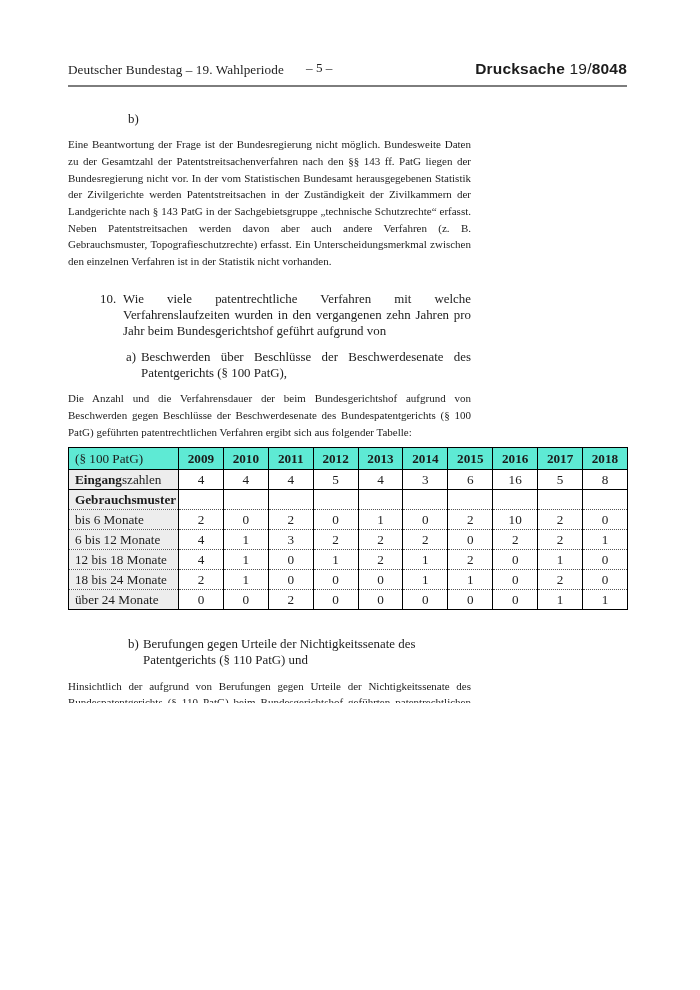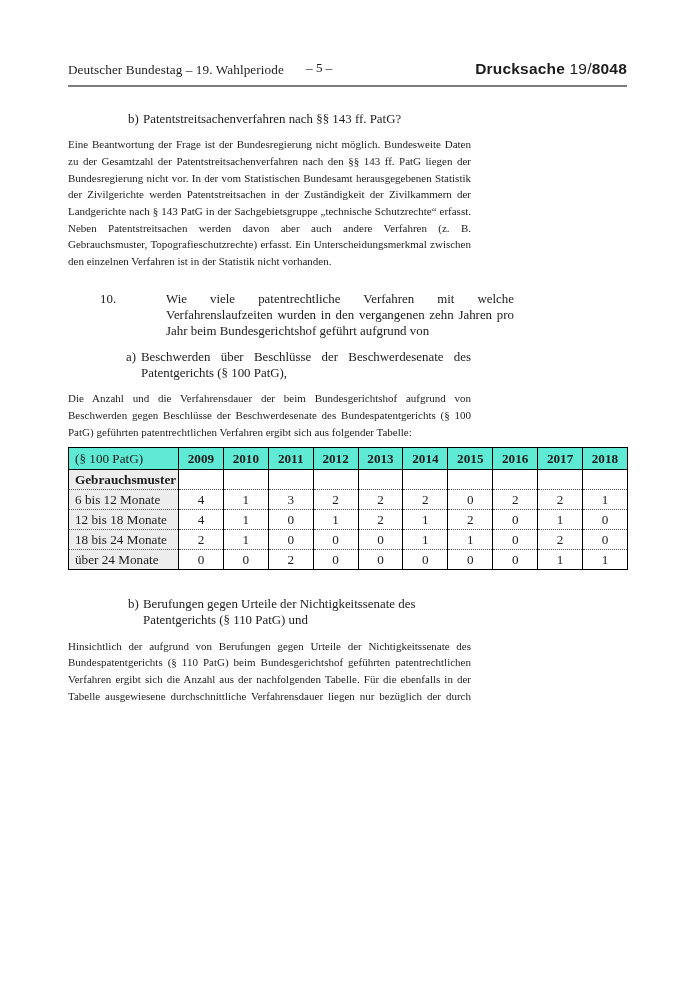--- a/index.html
+++ b/index.html
@@ -34,21 +34,21 @@
   .item .marker { flex:0 0 15px; }
   .item-b1 { margin-left:60px; margin-top:24px; }
   .item-b1 .txt { width:330px; }
   .para {
     width:403px;
     font-size:11px; line-height:16.7px;
     text-align:justify;
   }
   .para1 { margin-top:9px; }
   .question { display:flex; margin-left:32px; margin-top:21px;
-              font-size:12.9px; line-height:16.3px;gap:43px; }
+              font-size:12.9px; line-height:16.3px; }
   .question .marker { flex:0 0 23px; }
   .question .txt { width:348px; text-align:justify; }
   .item-a { margin-left:58px; margin-top:9px; }
   .item-a .txt { width:330px; text-align:justify; }
   .para2 { margin-top:9px; }
   .item-b2 { margin-left:60px; margin-top:26px; }
   .item-b2 .txt { width:332px; }
   .para3 { margin-top:9px; }
   
   table.ptable {
@@ -87,21 +87,20 @@
 <div class="page">
 
   <div class="hdr">
     <span class="hdr-left">Deutscher Bundestag – 19. Wahlperiode</span>
     <span class="hdr-center">– 5 –</span>
     <span class="hdr-right"><span>Drucksache</span>&nbsp;<span class="sess">19/</span><span>8048</span></span>
   </div>
 
   <div class="item item-b1">
     <span class="marker">b)</span>
-    <span class="txt">Patentstreitsachenverfahren nach §§ 143 ff. PatG?</span>
   </div>
 
   <div class="para para1">Eine Beantwortung der Frage ist der Bundesregierung nicht möglich. Bundesweite Daten zu der Gesamtzahl der Patentstreitsachenverfahren nach den §§ 143 ff. PatG liegen der Bundesregierung nicht vor. In der vom Statistischen Bundesamt herausgegebenen Statistik der Zivilgerichte werden Patentstreitsachen in der Zuständigkeit der Zivilkammern der Landgerichte nach § 143 PatG in der Sachgebietsgruppe „technische Schutzrechte“ erfasst. Neben Patentstreitsachen werden davon aber auch andere Verfahren (z. B. Gebrauchsmuster, Topografieschutzrechte) erfasst. Ein Unterscheidungsmerkmal zwischen den einzelnen Verfahren ist in der Statistik nicht vorhanden.</div>
 
   <div class="question">
     <span class="marker">10.</span>
     <span class="txt">Wie viele patentrechtliche Verfahren mit welche Verfahrenslaufzeiten wurden in den vergangenen zehn Jahren pro Jahr beim Bundesgerichtshof geführt aufgrund von</span>
   </div>
 
   <div class="item item-a">
@@ -135,31 +134,57 @@
           <th class="ylabel">2013</th>
           <th class="ylabel">2014</th>
           <th class="ylabel">2015</th>
           <th class="ylabel">2016</th>
           <th class="ylabel">2017</th>
           <th class="ylabel">2018</th>
         </tr>
     </thead>
     <tbody>
         <tr class="sep-solid">
+          <td class="lab"><span class="b">Eingang</span>szahlen</td>
+          <td class="val">4</td>
+          <td class="val">4</td>
+          <td class="val">4</td>
+          <td class="val">5</td>
+          <td class="val">4</td>
+          <td class="val">3</td>
+          <td class="val">6</td>
+          <td class="val">16</td>
+          <td class="val">5</td>
+          <td class="val">8</td>
+        </tr>
+        <tr class="sep-solid">
           <td class="lab"><span class="b">Gebrauchsmuster</span></td>
           <td class="val"></td>
           <td class="val"></td>
           <td class="val"></td>
           <td class="val"></td>
           <td class="val"></td>
           <td class="val"></td>
           <td class="val"></td>
           <td class="val"></td>
           <td class="val"></td>
           <td class="val"></td>
+        </tr>
+        <tr class="sep-dotted">
+          <td class="lab">bis 6 Monate</td>
+          <td class="val">2</td>
+          <td class="val">0</td>
+          <td class="val">2</td>
+          <td class="val">0</td>
+          <td class="val">1</td>
+          <td class="val">0</td>
+          <td class="val">2</td>
+          <td class="val">10</td>
+          <td class="val">2</td>
+          <td class="val">0</td>
         </tr>
         <tr class="sep-dotted">
           <td class="lab">6 bis 12 Monate</td>
           <td class="val">4</td>
           <td class="val">1</td>
           <td class="val">3</td>
           <td class="val">2</td>
           <td class="val">2</td>
           <td class="val">2</td>
           <td class="val">0</td>

